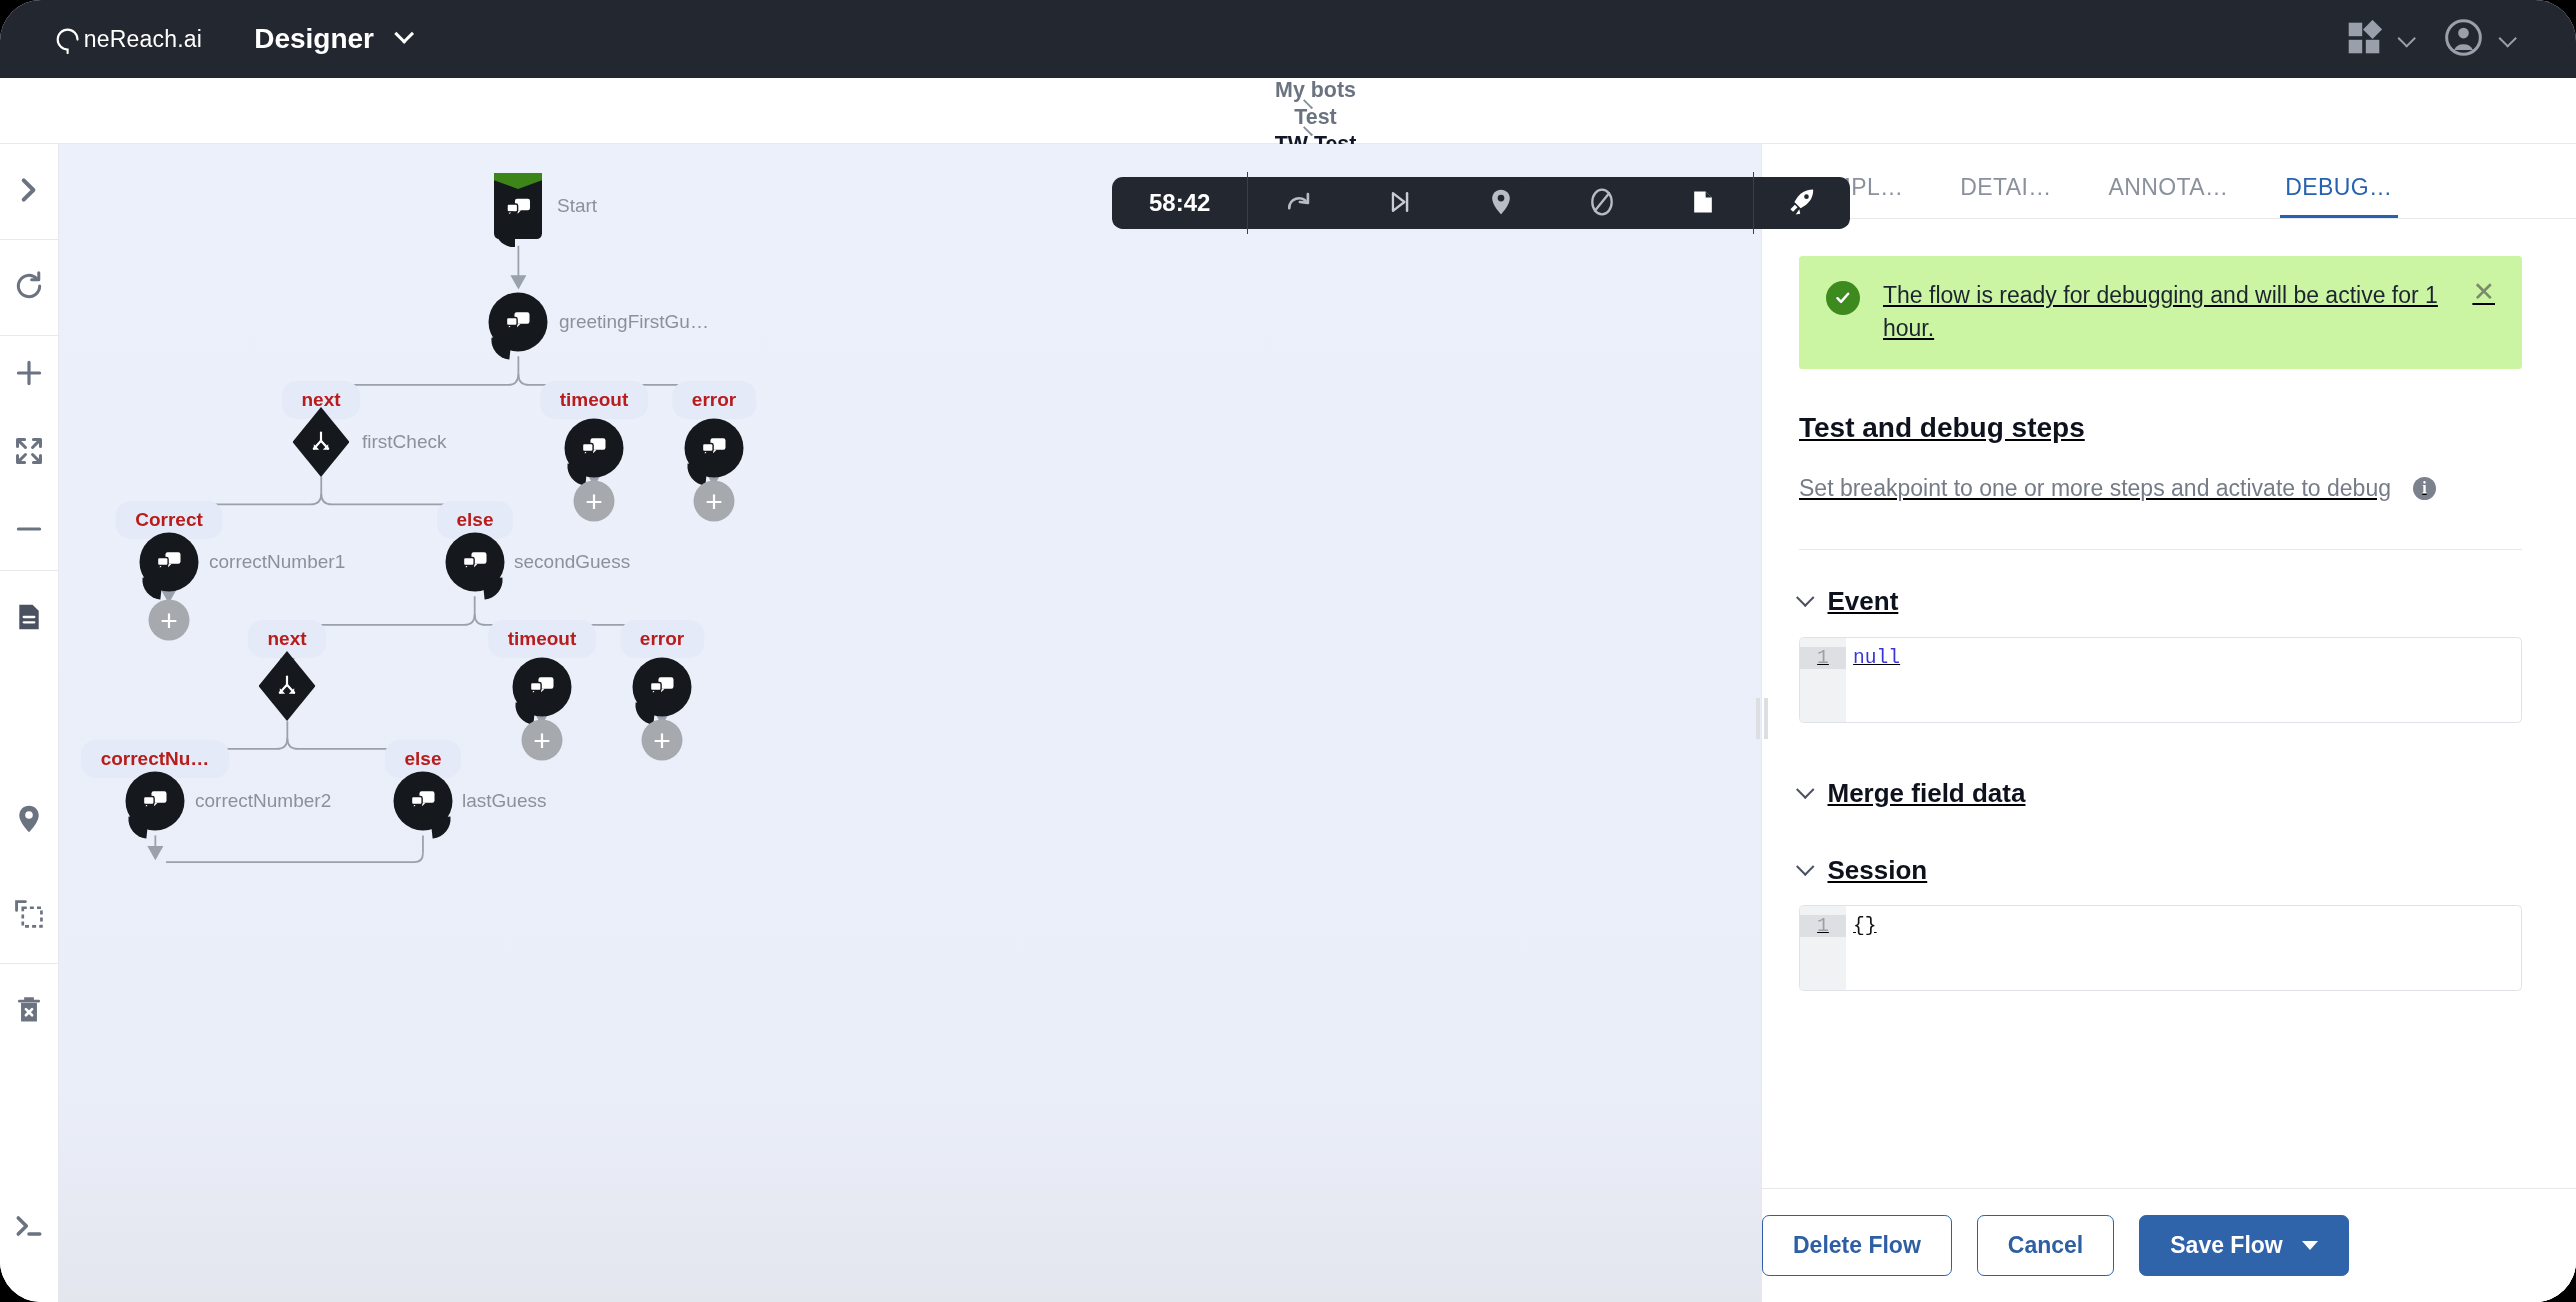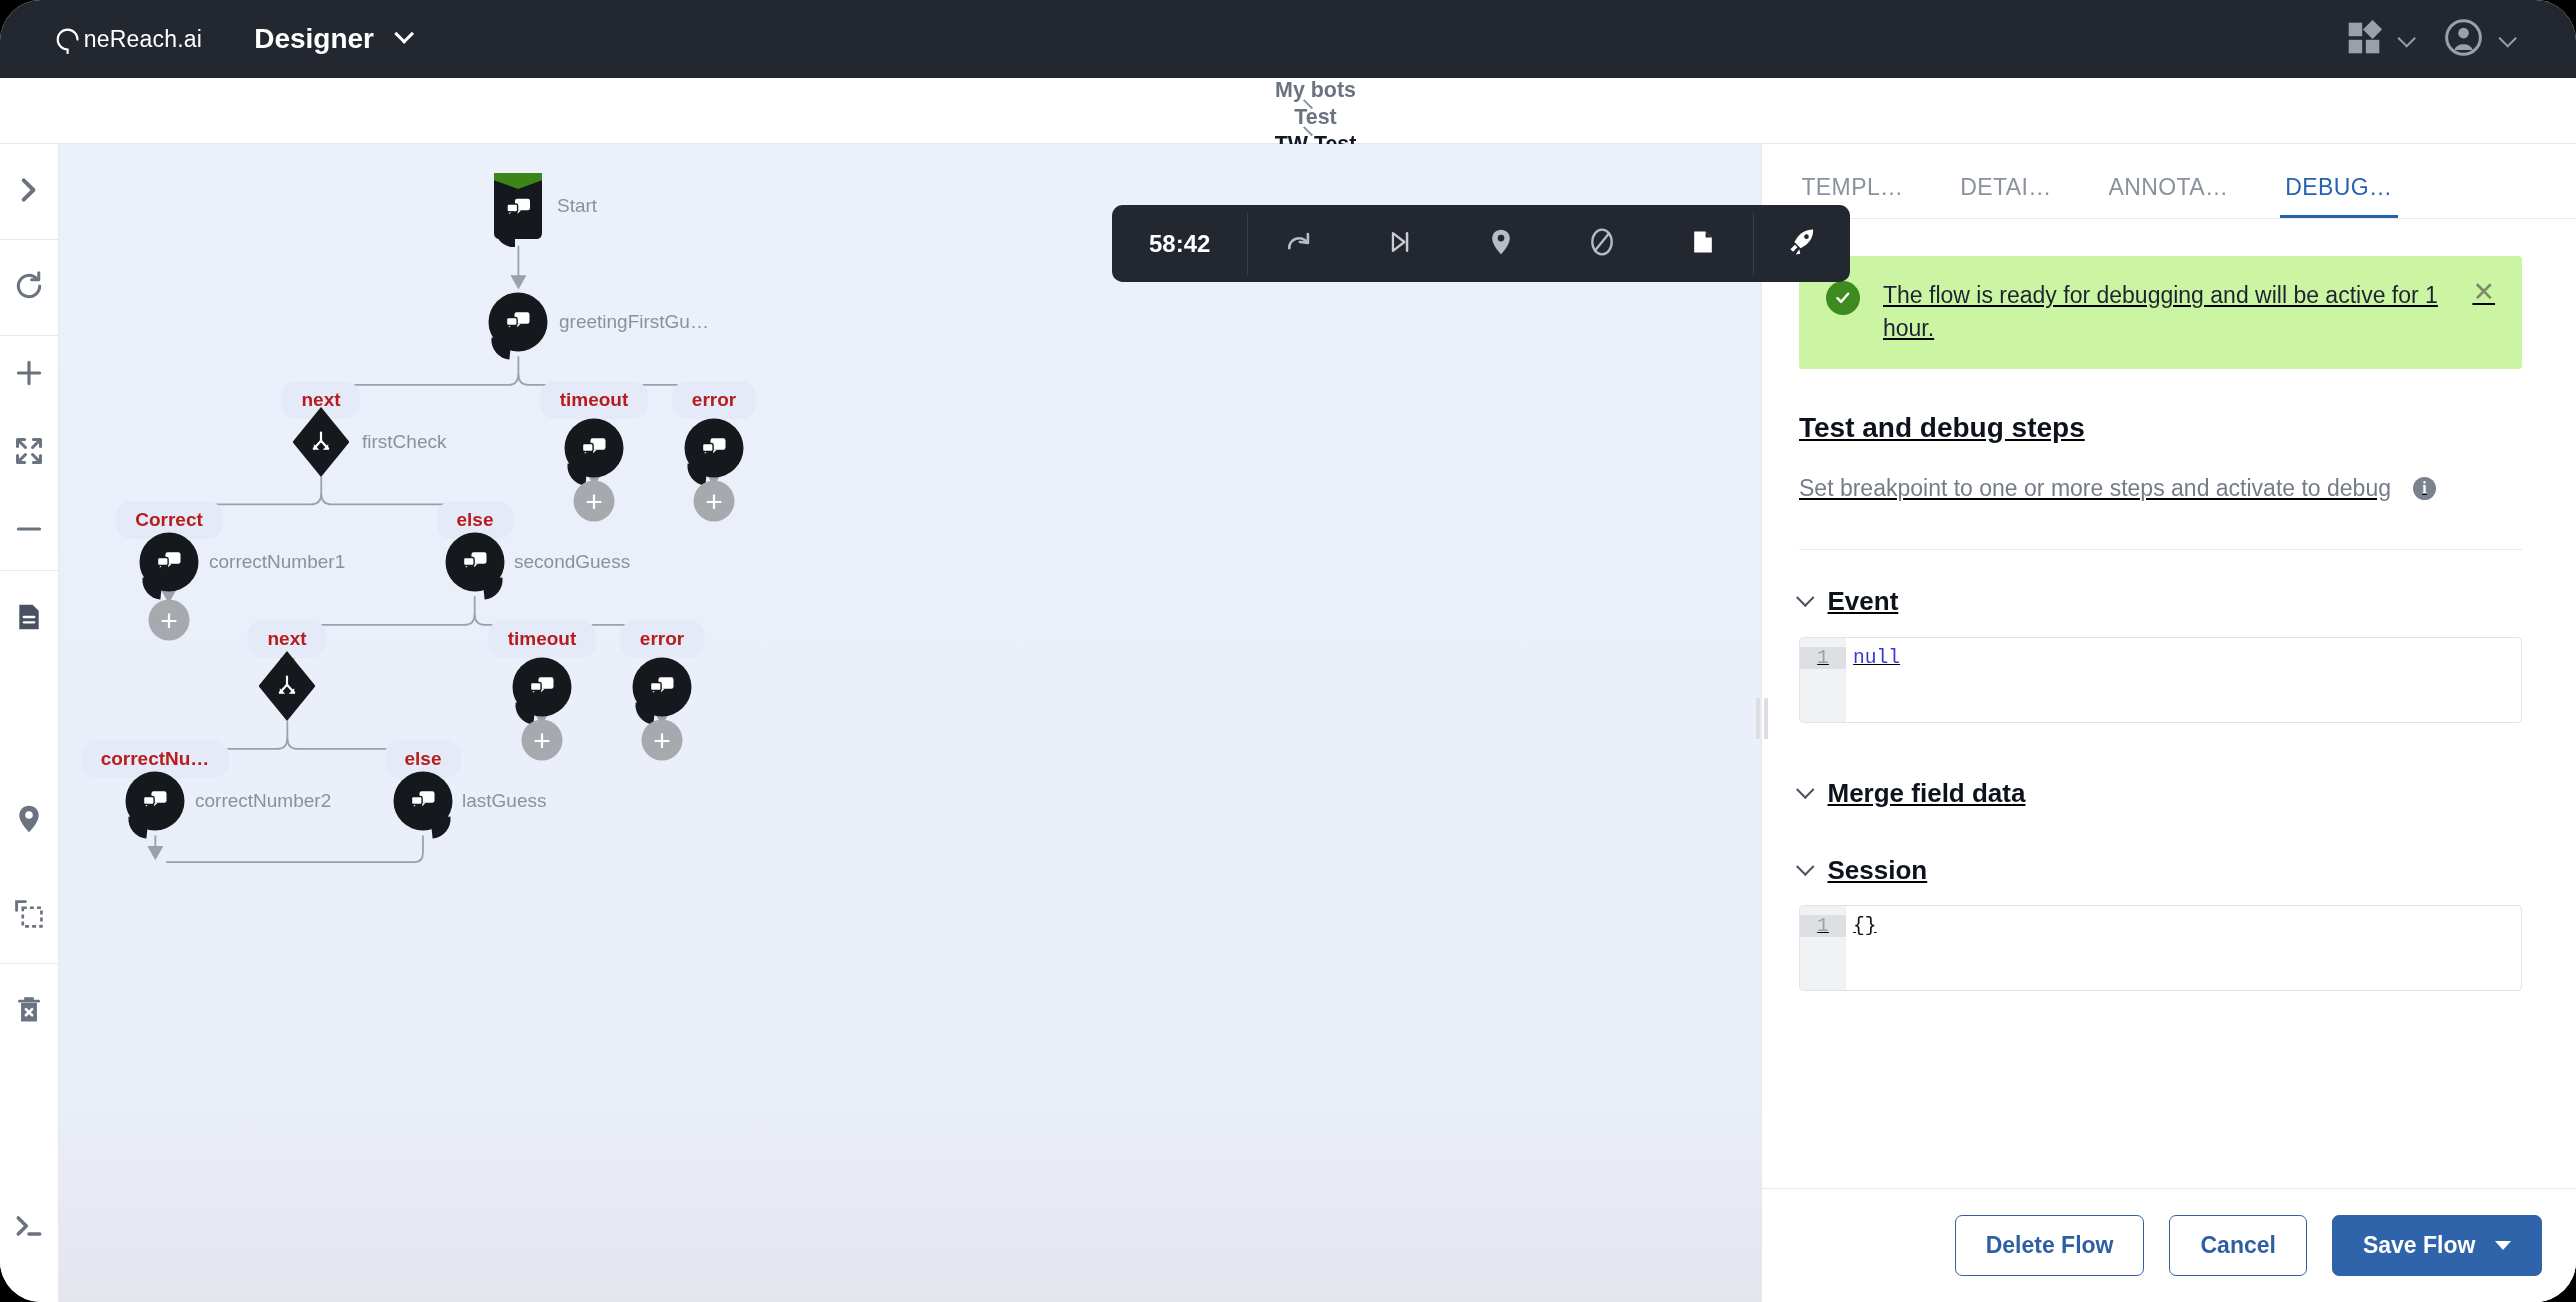--- a/index.html
+++ b/index.html
@@ -136,25 +136,24 @@
     position: absolute; transform: translate(-50%,-50%);
     width: 41px; height: 41px; border-radius: 50%;
     background: #a6a9ad; color: #fff;
     display: flex; align-items: center; justify-content: center;
     font-size: 30px; line-height: 1; font-weight: 300;
   }
 
   
   #flow-toolbar {
     position: absolute; left: 1112px; top: 177px;
-    height: 77px; background: #23272f;
+    height: 52px; background: #23272f;
     border-radius: 10.7px;
     display: flex; align-items: center;
     z-index: 6;
-    margin-top: 28px;
   }
   #flow-toolbar .timer {
     color: #fff; font-size: 24px; font-weight: 700;
     padding: 0 37px;
   }
   #flow-toolbar .tdiv { width: 0.9px; height: 62px; background: #3a3f48; }
   #flow-toolbar .tbtn {
     width: 101px; height: 62px;
     display: flex; align-items: center; justify-content: center;
     color: #c9ccd2;
@@ -231,21 +230,21 @@
   .code .body {
     flex: 1; padding: 9px 0 0 7.1px;
     font-family: "Liberation Mono", monospace; font-size: 19.6px;
   }
   .code .body .null { color: #3a36d6; }
   .code .body .brace { color: #111; }
 
   #panel-footer {
     position: absolute; left: 0; right: 0; bottom: 0; height: 114px;
     background: #fff; border-top: 0.9px solid #e6e8ec;
-    display: flex; align-items: center; justify-content: flex-end;
+    display: flex; align-items: center; 
     padding-right: 34px; gap: 25px;
   }
   .btn {
     font-size: 23px; font-weight: 700; border-radius: 7.1px;
     padding: 16px 30px; white-space: nowrap;
   }
   .btn.outline { border: 1.8px solid #2e5fa3; color: #2e5fa3; background: #fff; }
   .btn.primary {
     background: #2f63aa; color: #fff; border: 1.8px solid #2f63aa;
     display: flex; align-items: center; gap: 19.6px;

